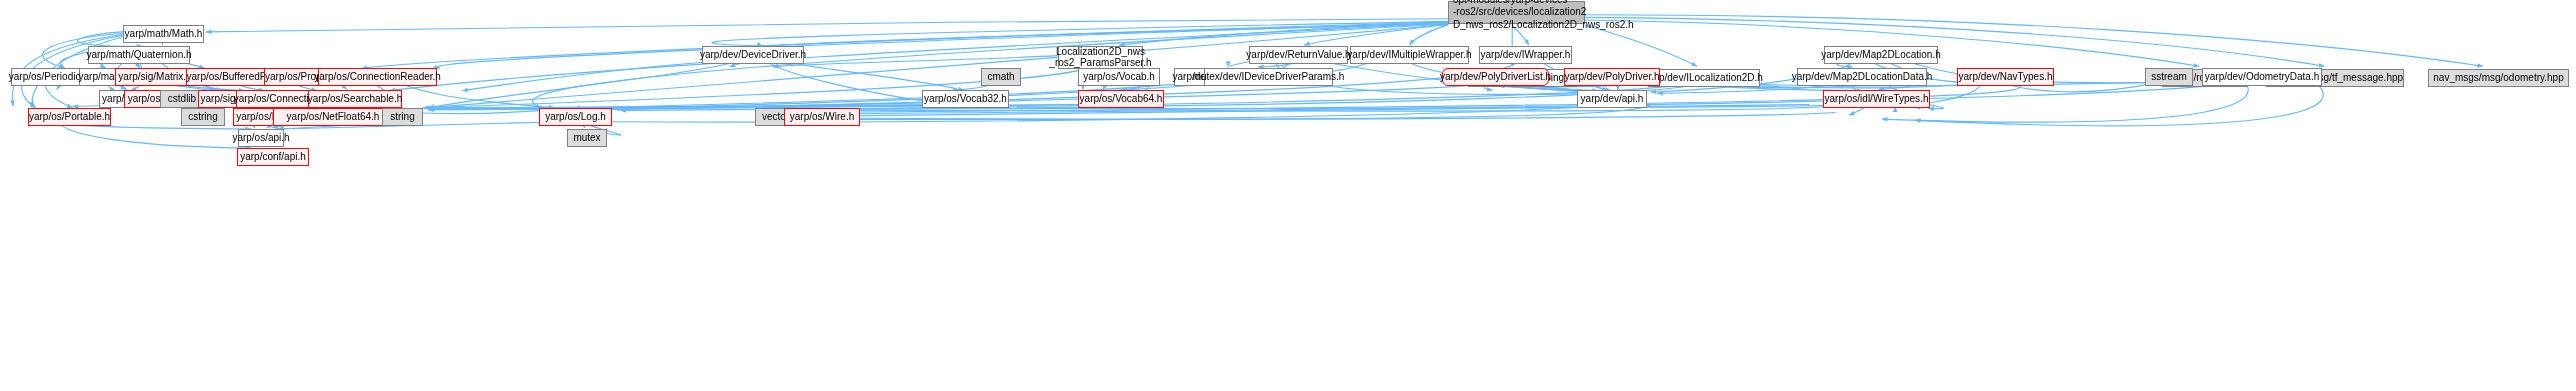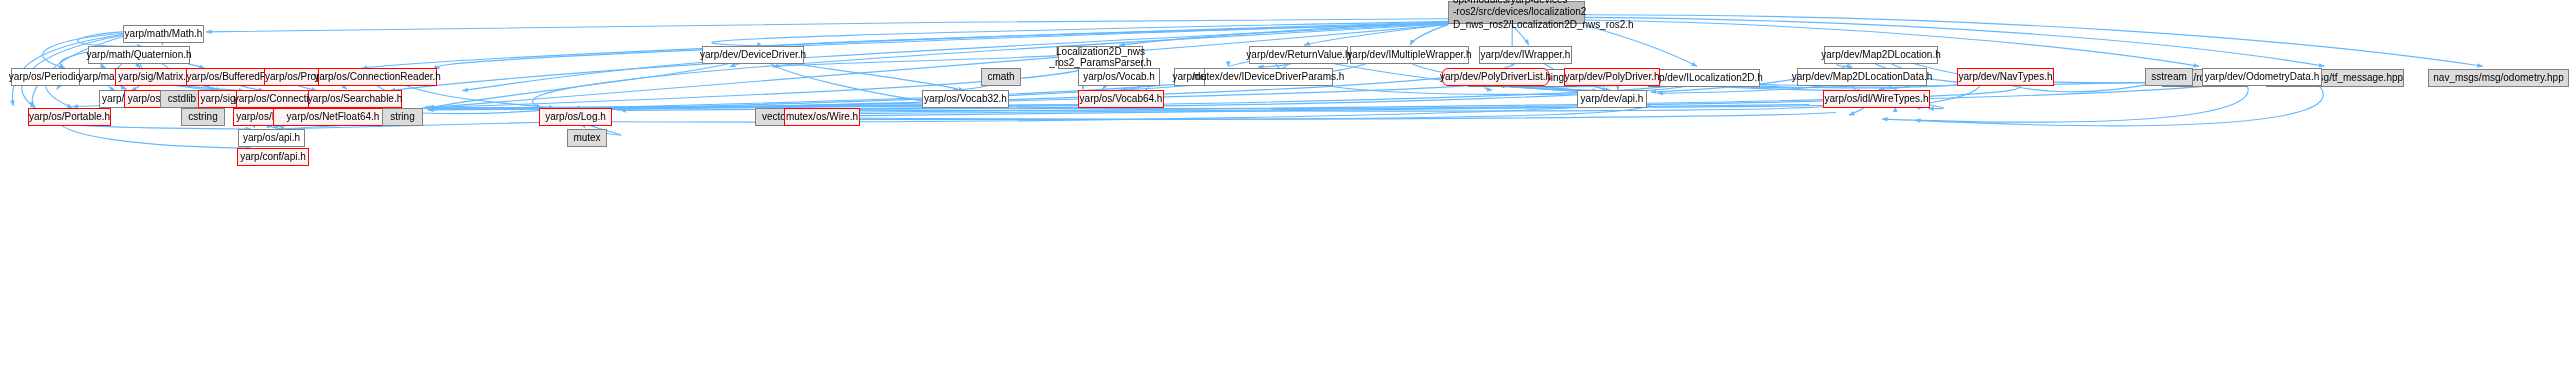--- a/index.html
+++ b/index.html
@@ -206,19 +206,19 @@
       <div class="node red" style="left: 1078px; top: 90px; width: 86px; height: 14px;">yarp/os/Vocab64.h</div>
       <div class="node plain" style="left: 1577px; top: 90px; width: 70px; height: 14px;">yarp/dev/api.h</div>
       <div class="node red" style="left: 1823px; top: 90px; width: 107px; height: 14px;">yarp/os/idl/WireTypes.h</div>
       <div class="node red" style="left: 28px; top: 108px; width: 83px; height: 14px;">yarp/os/Portable.h</div>
       <div class="node gray" style="left: 181px; top: 108px; width: 44px; height: 14px;">cstring</div>
       <div class="node red" style="left: 233px; top: 108px; width: 88px; height: 14px;">yarp/os/NetInt32.h</div>
       <div class="node red" style="left: 273px; top: 108px; width: 120px; height: 14px;">yarp/os/NetFloat64.h</div>
       <div class="node gray" style="left: 382px; top: 108px; width: 41px; height: 14px;">string</div>
       <div class="node red" style="left: 539px; top: 108px; width: 73px; height: 18px;">yarp/os/Log.h</div>
       <div class="node gray" style="left: 755px; top: 108px; width: 41px; height: 14px;">vector</div>
-      <div class="node red" style="left: 784px; top: 108px; width: 76px; height: 14px;">mutex/os/Wire.h</div>
-      <div class="node plain" style="left: 238px; top: 129px; width: 67px; height: 14px;">yarp/os/api.h</div>
+      <div class="node red" style="left: 784px; top: 108px; width: 76px; height: 14px;">yarp/os/Wire.h</div>
+      <div class="node plain" style="left: 238px; top: 129px; width: 46px; height: 14px;">yarp/os/api.h</div>
       <div class="node gray" style="left: 567px; top: 129px; width: 40px; height: 14px;">mutex</div>
       <div class="node red" style="left: 237px; top: 148px; width: 72px; height: 14px;">yarp/conf/api.h</div>
     </div>
 </div>
 
 
 </body></html>

